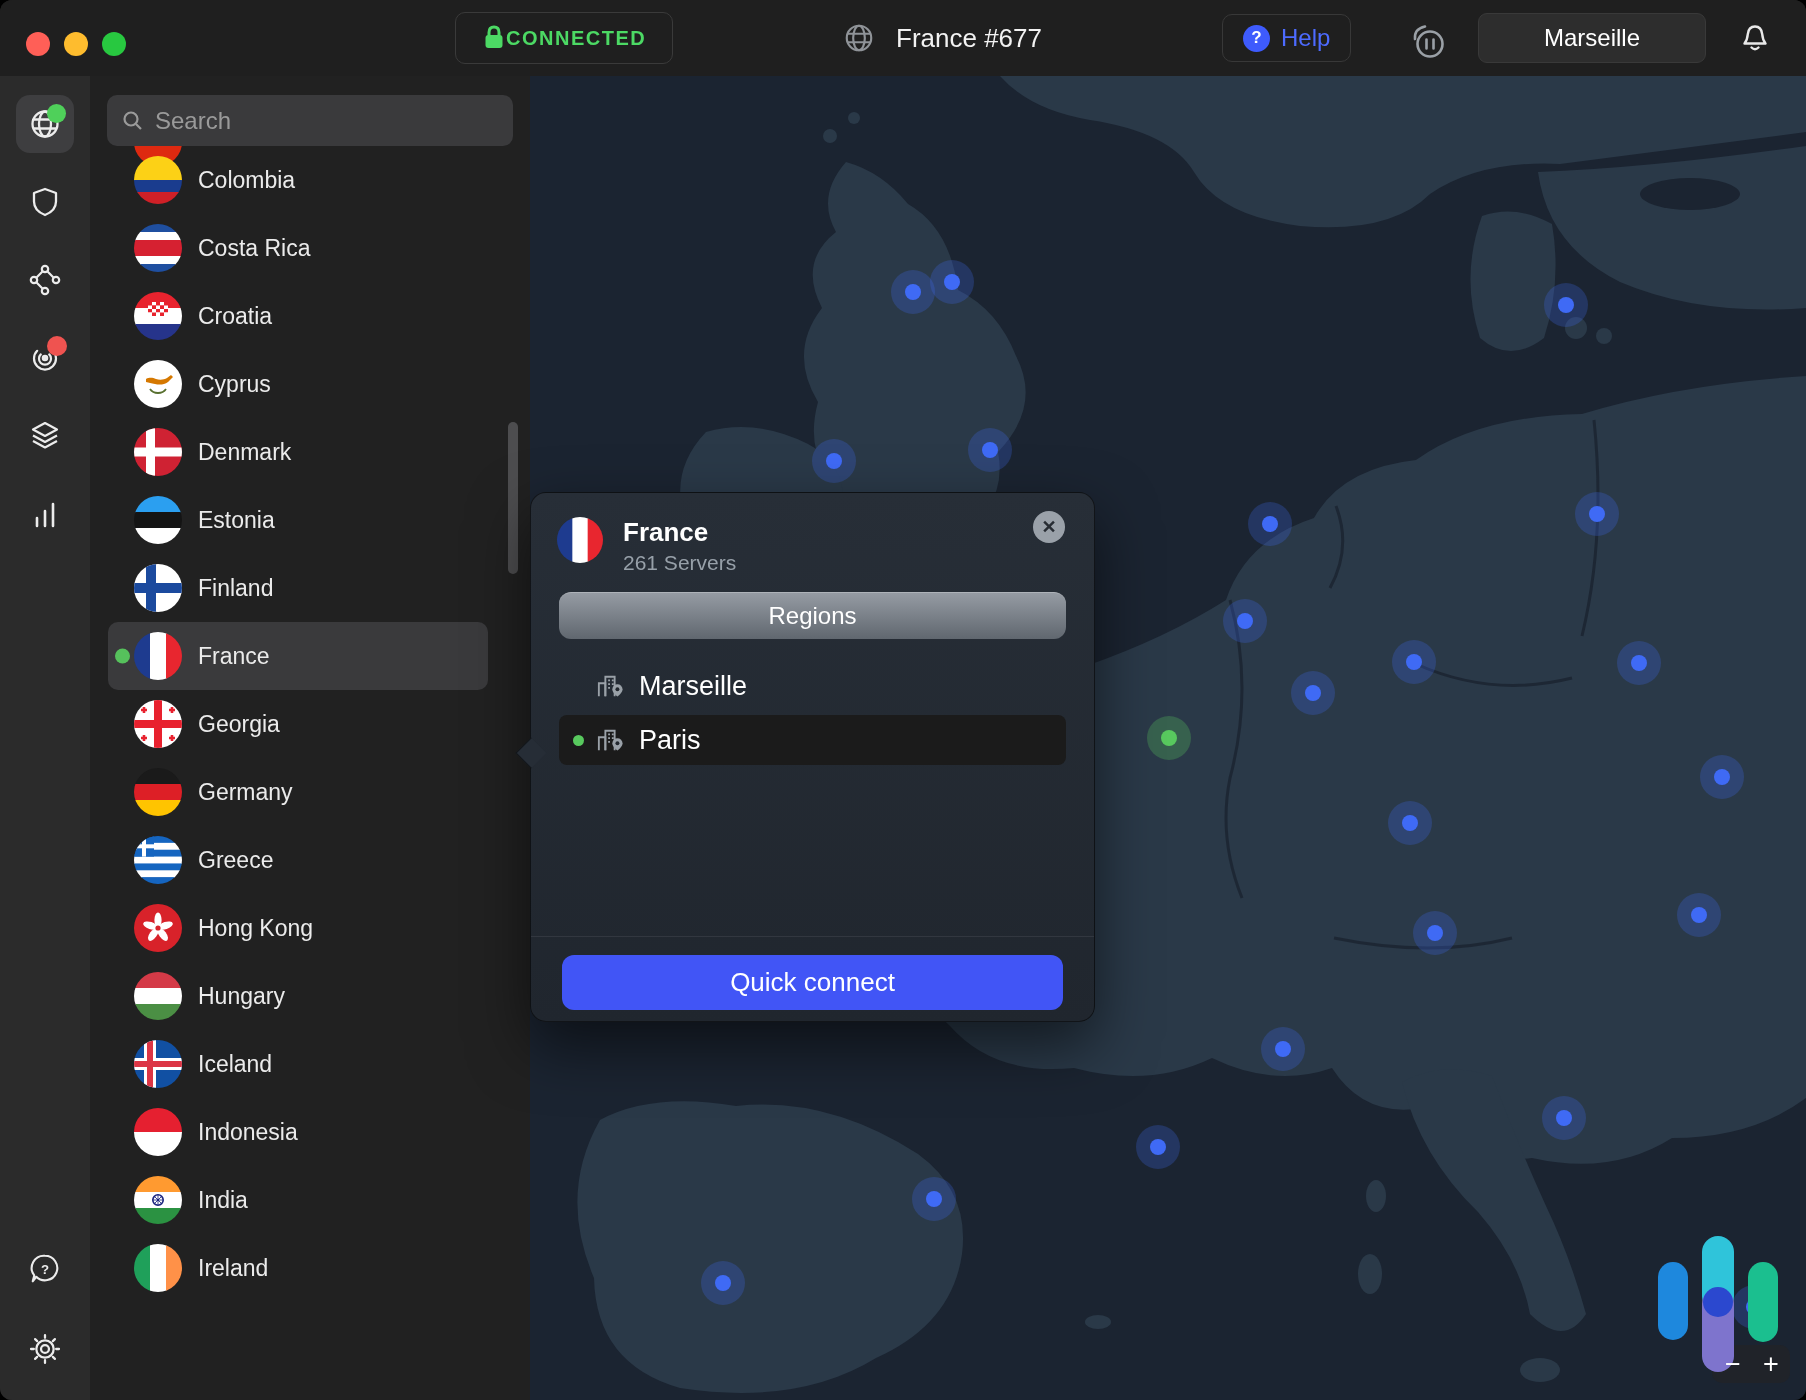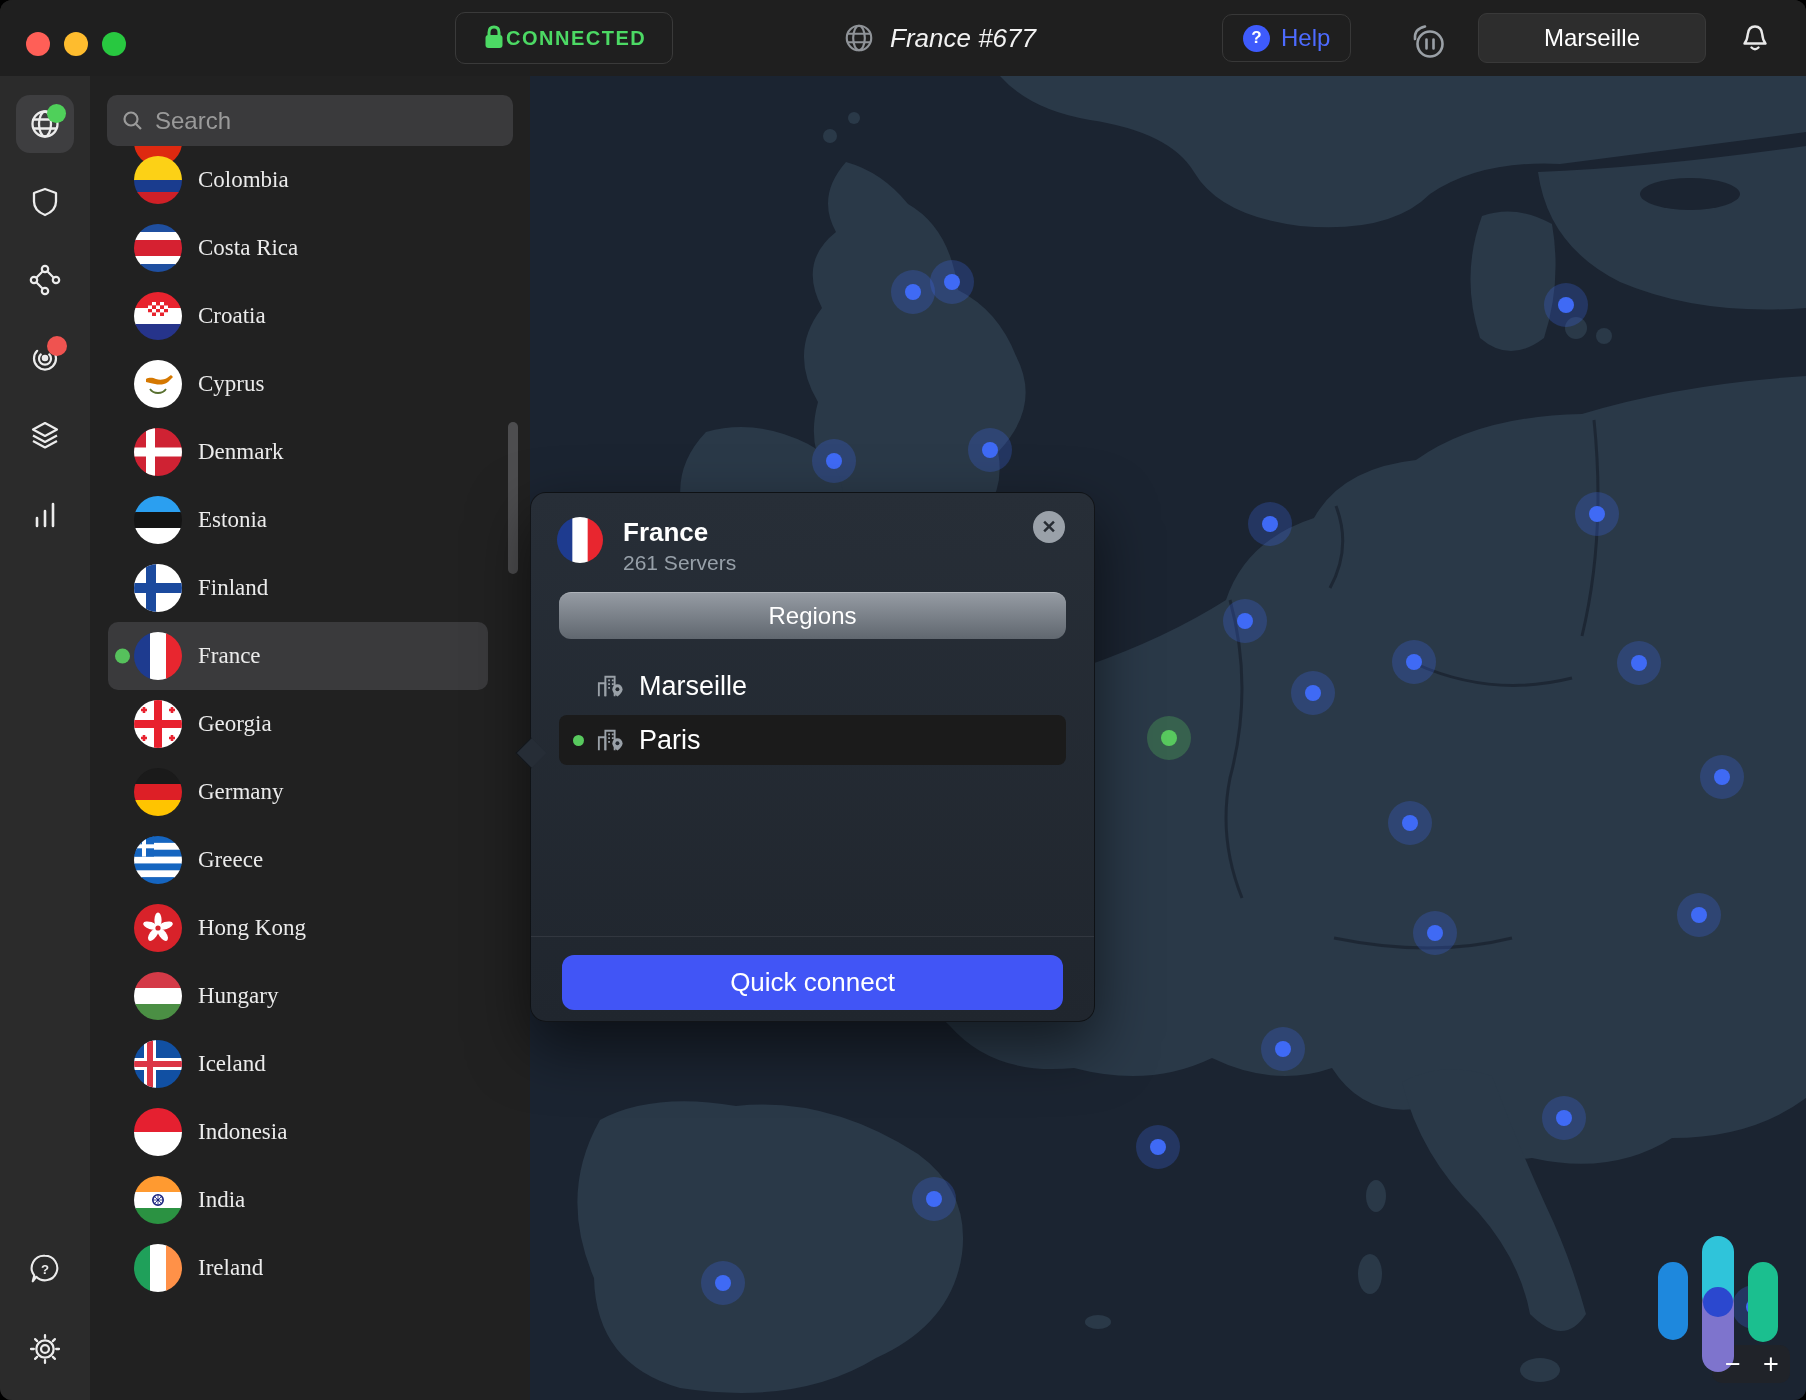--- a/index.html
+++ b/index.html
@@ -6,21 +6,21 @@
   html,body { width:1806px; height:1400px; background:#000; font-family:"Liberation Sans",sans-serif; }
   .window { position:relative; width:1806px; height:1400px; border-radius:12px; overflow:hidden; background:#212121; }
 
   
   .topbar { position:absolute; left:0; top:0; width:1806px; height:76px; background:#1f1f1f; z-index:60; }
   .traffic { position:absolute; left:26px; top:32px; display:flex; gap:14px; }
   .tl { width:24px; height:24px; border-radius:50%; }
   .status-pill { position:absolute; left:455px; top:12px; height:52px; padding:0 26px; display:flex; align-items:center; 
                  border:1px solid #3a3a3a; border-radius:10px; }
   .status-pill span { color:#4cd964; font-size:20px; font-weight:bold; letter-spacing:1.5px; }
-  .server-cluster { position:absolute; left:843px; top:0; height:76px; display:flex; align-items:center; gap:15px;font-style:italic; }
+  .server-cluster { position:absolute; left:843px; top:0; height:76px; display:flex; align-items:center; gap:21px; }
   .server-cluster .lbl { color:#f2f2f2; font-size:26px; }
   .help-pill { position:absolute; left:1222px; top:14px; height:48px; padding:0 20px; display:flex; align-items:center; gap:11px;
                border:1px solid #383838; border-radius:10px; cursor:pointer; }
   .help-q { width:27px; height:27px; border-radius:50%; background:#3e5bfd; color:#fff; font-size:17px; font-weight:bold;
             display:flex; align-items:center; justify-content:center; }
   .help-pill span.txt { color:#4d6bff; font-size:24px; }
   .pause-wrap { position:absolute; left:1408px; top:22px; cursor:pointer; }
   .disconnect-btn { position:absolute; left:1478px; top:13px; width:228px; height:50px; background:#2d2d2d; border:1px solid #393939;
                     border-radius:9px; color:#fff; font-size:24px; display:flex; align-items:center; justify-content:center; cursor:pointer; }
   .bell-wrap { position:absolute; left:1738px; top:22px; cursor:pointer; }
@@ -34,21 +34,21 @@
   .badge.green { width:19px; height:19px; right:8px; top:9px; background:#4fd05a; }
   .badge.red   { width:20px; height:20px; right:7px; top:7px; background:#ef5350; }
   .side-bottom { position:absolute; left:16px; bottom:22px; display:flex; flex-direction:column; gap:22px; }
 
   
   .panel { position:absolute; left:90px; top:76px; width:440px; height:1324px; background:#212121; z-index:40; }
   .searchbar { position:absolute; left:17px; top:19px; width:406px; height:51px; background:#3a3a3c; border-radius:10px;
                display:flex; align-items:center; padding:0 14px; gap:10px; }
   .searchbar input { flex:1; background:transparent; border:none; outline:none; color:#eee; font-size:24px; font-family:inherit; }
   .searchbar input::placeholder { color:#9a9a9a; }
-  .rows { position:absolute; left:0; top:70px; width:440px; height:1254px; overflow:hidden;font-family:Liberation Serif, serif; }
+  .rows { position:absolute; left:0; top:70px; width:440px; height:1254px; overflow:hidden; }
   .partial-flag { position:absolute; left:44px; top:-28px; }
   .row { position:relative; height:68px; display:flex; align-items:center; padding-left:44px; cursor:pointer; }
   .row .name { margin-left:16px; color:#ebebeb; font-size:23px; }
   .row.selected { background:#3a3a3c; border-radius:10px; margin:0 42px 0 18px; padding-left:26px; }
   .conn-dot { position:absolute; left:7px; top:50%; transform:translateY(-50%); width:15px; height:15px; border-radius:50%; background:#56c15c; }
   .scrollbar { position:absolute; left:418px; top:346px; width:10px; height:152px; border-radius:5px; background:#4d4d4f; cursor:pointer; }
 
   
   .map { position:absolute; left:530px; top:76px; width:1276px; height:1324px; background:#1b2431; z-index:10; }
   .map svg.land { position:absolute; left:0; top:0; }

